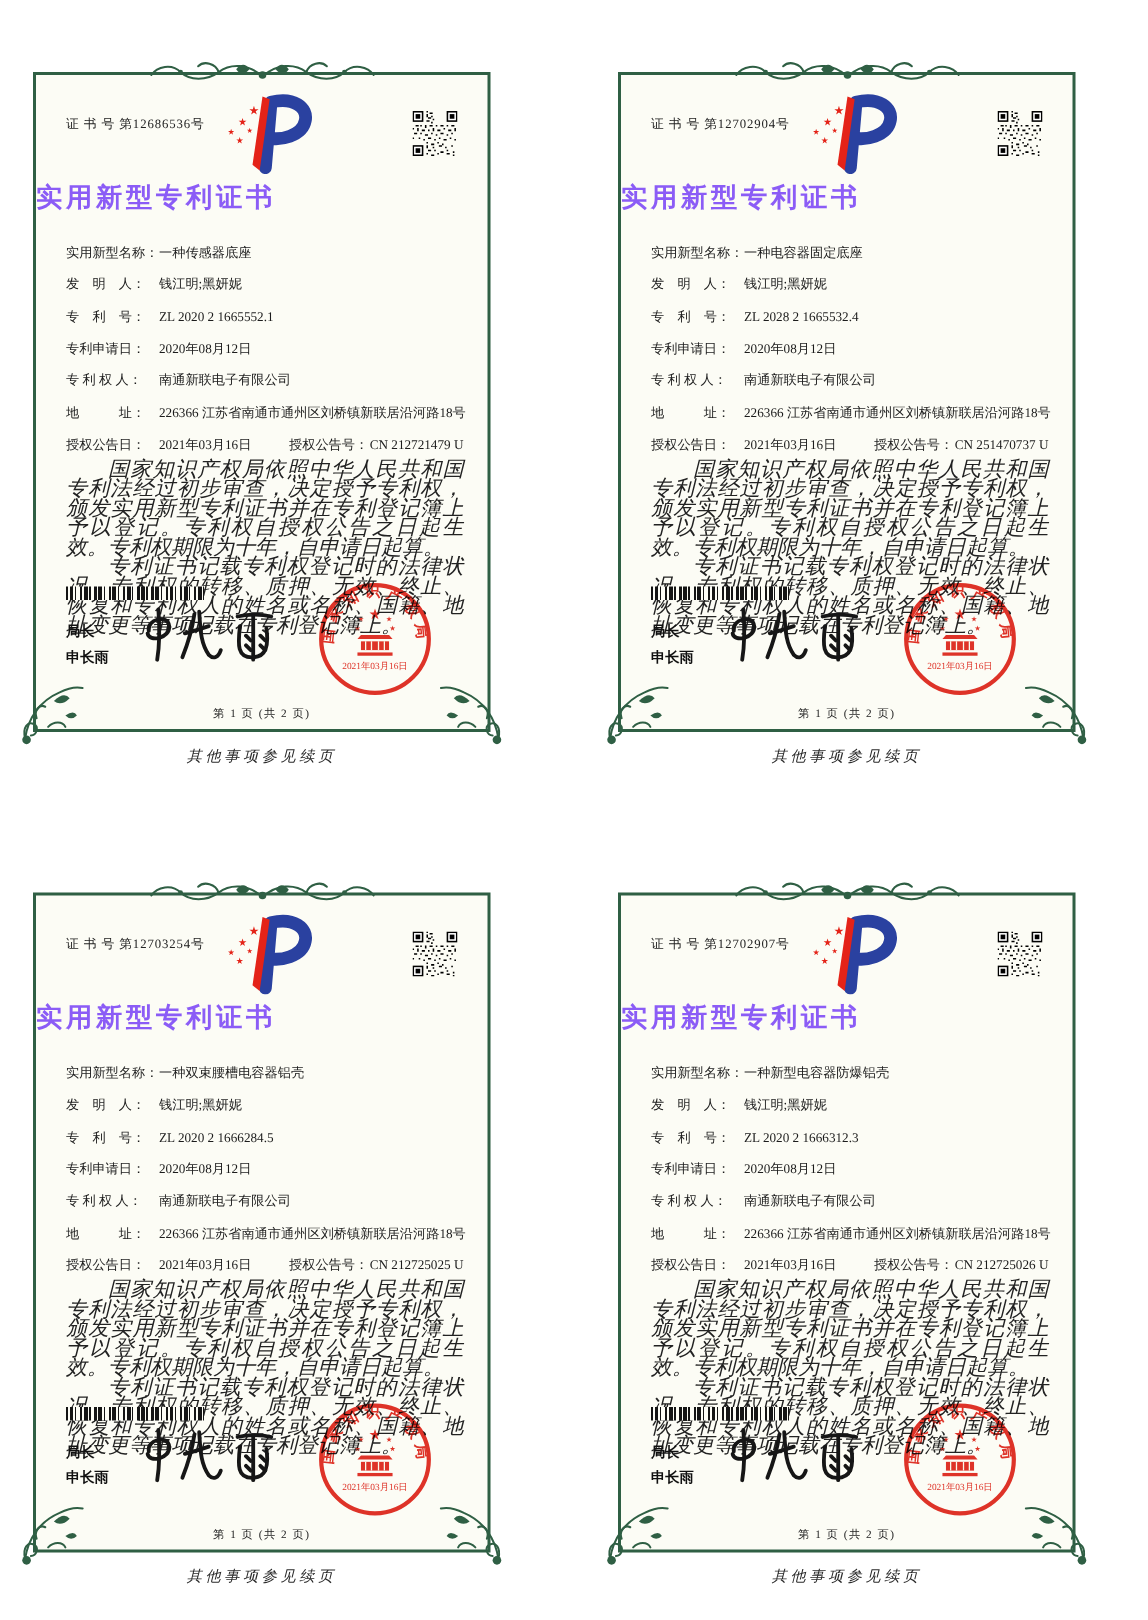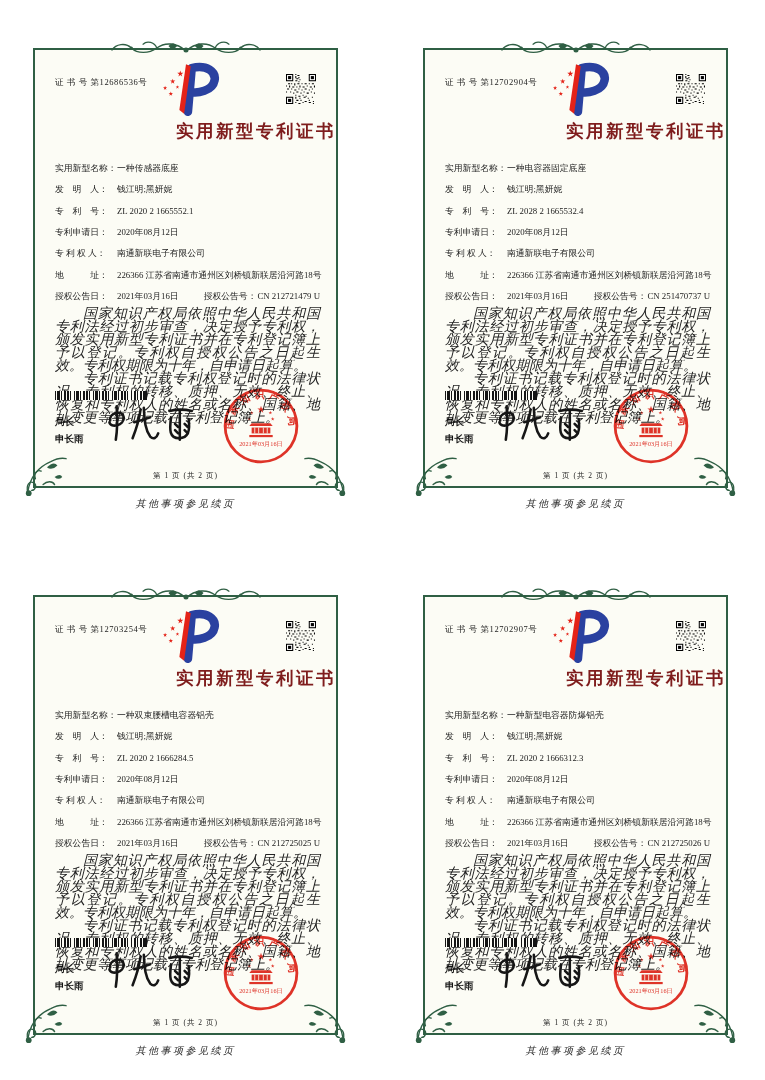--- a/index.html
+++ b/index.html
@@ -17,21 +17,21 @@
     height:1080px;
     font-family:"Liberation Serif","DejaVu Serif",serif;
     color:var(--ink);
     overflow:hidden;
   }
   .grid{
     display:grid;
     grid-template-columns:305px 305px;
     column-gap:85px;
     row-gap:84px;
-    padding:48px 0 0 33px;
+    padding:48px 0 0 22px;
   }
   .cert-wrap{position:relative;width:305px;}
   .cert{
     position:relative;
     width:305px;height:440px;
     background:var(--paper);
     border:2px solid var(--green);
   }
   .flourish{
     position:absolute;top:-12px;left:50%;transform:translateX(-50%);
@@ -41,22 +41,22 @@
   .corner-l{left:-13px;}
   .corner-r{right:-13px;transform:scaleX(-1);}
   .cert-no{
     position:absolute;top:27px;left:20px;
     font-size:8.5px;letter-spacing:.6px;color:#222;white-space:nowrap;
   }
   .logo{position:absolute;top:12px;left:50%;transform:translateX(-50%);width:76px;height:54px;}
   .qr{position:absolute;top:24px;right:20px;width:30px;height:30px;}
   .title{
     position:absolute;top:69px;left:0;width:100%;
-    text-align:right;font-size:17.5px;font-weight:bold;
-    letter-spacing:2.5px;color:#7f1d1d;white-space:nowrap;
+    text-align:left;font-size:17.5px;font-weight:bold;
+    letter-spacing:2.5px;color:#8b5cf6;white-space:nowrap;
   }
   .fields{
     position:absolute;top:112px;left:20px;right:16px;
     font-size:8.8px;color:#1c1c1c;
   }
   .field{display:flex;margin-bottom:8.6px;white-space:nowrap;line-height:1.45;}
   .flabel{display:inline-block;width:62px;white-space:pre;flex:0 0 auto;}
   .flabel.auto{width:auto;margin-right:1px;}
   .field.grant{justify-content:space-between;}
   .pair{display:flex;white-space:nowrap;}

